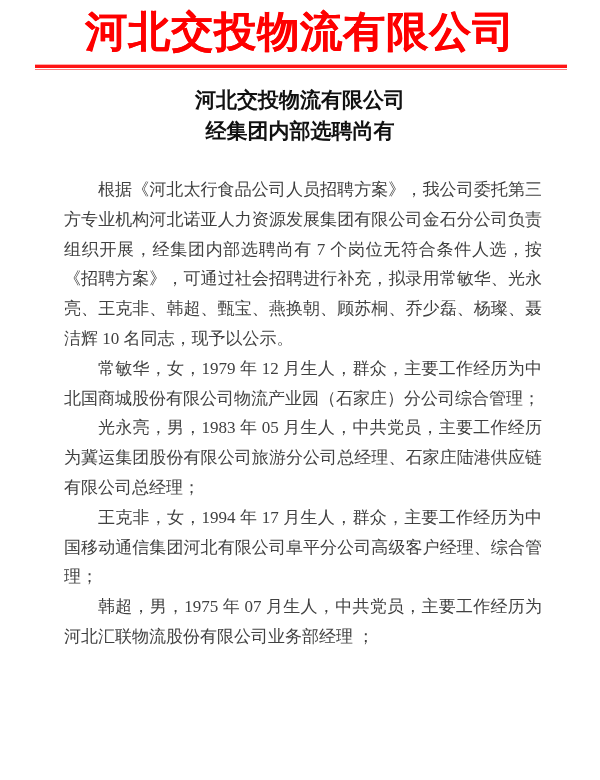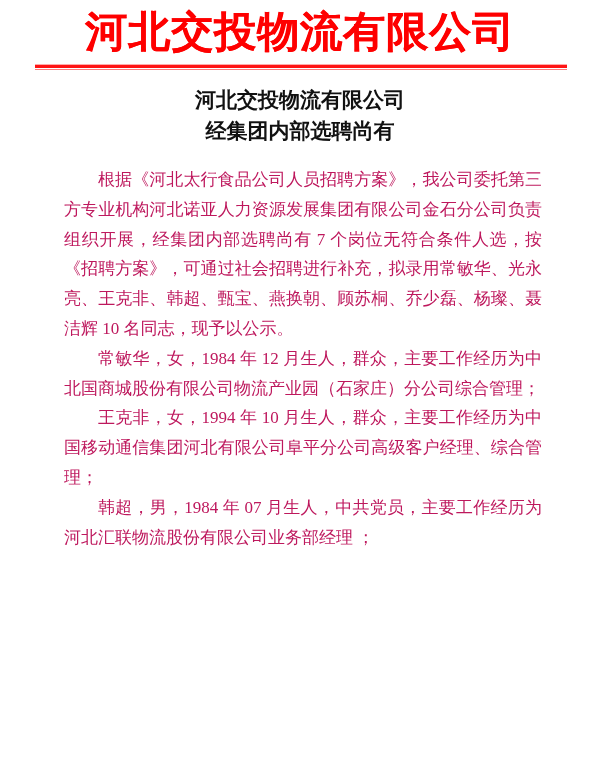--- a/index.html
+++ b/index.html
@@ -51,25 +51,25 @@
     font-weight: bold;
     color: #111111;
     line-height: 31px;
   }
   .doc-title .title-line {
     display: block;
     white-space: nowrap;
   }
   
   .body-text {
-    margin: 18px 58px 0 64px;
+    margin: 28px 58px 0 64px;
     font-size: 17px;
     line-height: 29.8px;
     text-align: justify;
-    color: #be185d;
+    color: #404040;
   }
   .body-text p {
     margin: 0;
     padding: 0;
     text-indent: 2em;
   }
 </style>
 </head>
 <body>
 
@@ -83,18 +83,19 @@
     </div>
   </header>
 
   <h1 class="doc-title">
     <span class="title-line">河北交投物流有限公司</span>
     <span class="title-line">经集团内部选聘尚有</span>
   </h1>
 
   <main class="body-text">
     <p>根据《河北太行食品公司人员招聘方案》，我公司委托第三方专业机构河北诺亚人力资源发展集团有限公司金石分公司负责组织开展，经集团内部选聘尚有 7 个岗位无符合条件人选，按《招聘方案》，可通过社会招聘进行补充，拟录用常敏华、光永亮、王克非、韩超、甄宝、燕换朝、顾苏桐、乔少磊、杨璨、聂洁辉 10 名同志，现予以公示。</p>
-    <p>常敏华，女，1984 年 12 月生人，群众，主要工作经历为中北国商城股份有限公司物流产业园（石家庄）分公司综合管理；</p>
-    <p>王克非，女，1994 年 10 月生人，群众，主要工作经历为中国移动通信集团河北有限公司阜平分公司高级客户经理、综合管理；</p>
-    <p>韩超，男，1984 年 07 月生人，中共党员，主要工作经历为河北汇联物流股份有限公司业务部经理 ；</p>
+    <p>常敏华，女，1979 年 12 月生人，群众，主要工作经历为中北国商城股份有限公司物流产业园（石家庄）分公司综合管理；</p>
+    <p>光永亮，男，1983 年 05 月生人，中共党员，主要工作经历为冀运集团股份有限公司旅游分公司总经理、石家庄陆港供应链有限公司总经理；</p>
+    <p>王克非，女，1994 年 17 月生人，群众，主要工作经历为中国移动通信集团河北有限公司阜平分公司高级客户经理、综合管理；</p>
+    <p>韩超，男，1975 年 07 月生人，中共党员，主要工作经历为河北汇联物流股份有限公司业务部经理 ；</p>
   </main>
 
 </div>
 
 </body></html>

